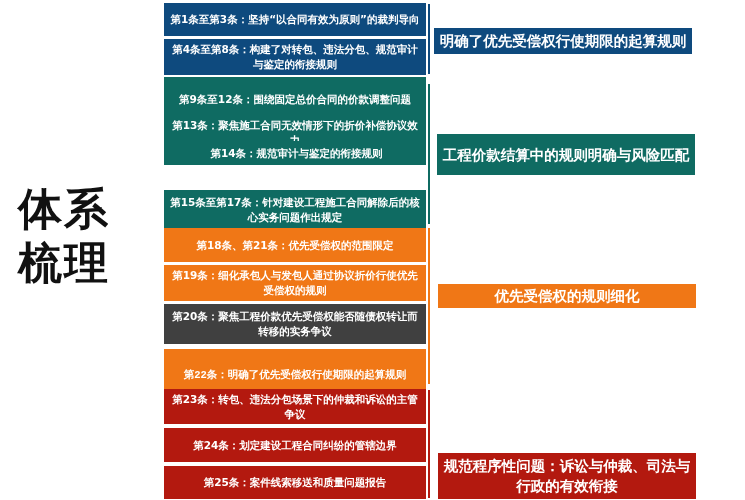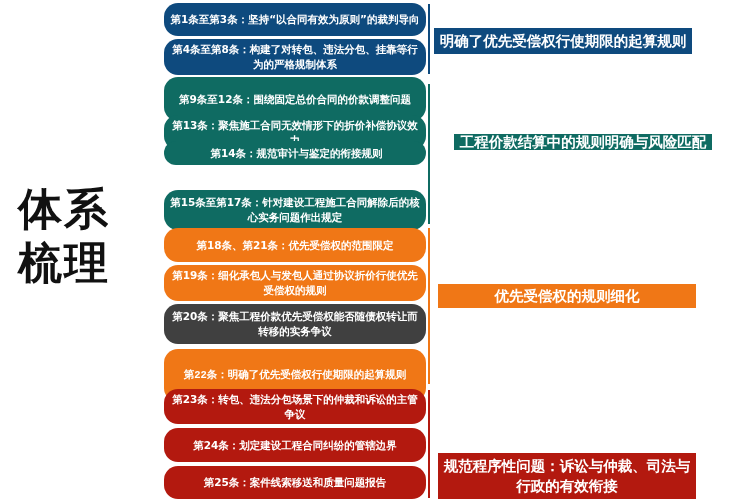--- a/index.html
+++ b/index.html
@@ -22,21 +22,21 @@
       font-size: 44px;
       line-height: 54px;
       color: #111111;
       font-weight: bold;
       letter-spacing: 2px;
     }
     .box {
       position: absolute;
       left: 164px;
       width: 262px;
-      border-radius: 14px;
+      border-radius: 0;
       color: #ffffff;
       font-weight: bold;
       font-size: 10.5px;
       line-height: 15px;
       display: flex;
       align-items: center;
       justify-content: center;
       text-align: center;
       box-sizing: border-box;
       padding: 0 6px;
@@ -64,41 +64,41 @@
 
 <div class="title">
   <div>体系</div>
   <div>梳理</div>
 </div>
 
 <div class="box" style="top:3px;height:33px;background:#0e4a7e;">
   <span>第1条至第3条：坚持“以合同有效为原则”的裁判导向</span>
 </div>
 <div class="box" style="top:39px;height:36px;background:#0e4a7e;">
-  <span>第4条至第8条：构建了对转包、违法分包、挂靠等行为的严格规制体系</span>
+  <span>第4条至第8条：构建了对转包、违法分包、规范审计与鉴定的衔接规则</span>
 </div>
 <div class="bracket" style="top:4px;height:70px;background:#0e4a7e;"></div>
 <div class="label" style="left:434px;top:28px;width:258px;height:26px;background:#0e4a7e;">
   <span>明确了优先受偿权行使期限的起算规则</span>
 </div>
 
 <div class="box" style="top:77px;height:44px;background:#0f6b62;">
   <span>第9条至12条：围绕固定总价合同的价款调整问题</span>
 </div>
 <div class="box" style="top:115px;height:35px;background:#0f6b62;">
   <span>第13条：聚焦施工合同无效情形下的折价补偿协议效力</span>
 </div>
 <div class="box" style="top:141px;height:24px;background:#0f6b62;padding-left:9px;">
   <span>第14条：规范审计与鉴定的衔接规则</span>
 </div>
 <div class="box" style="top:190px;height:40px;background:#0f6b62;">
   <span>第15条至第17条：针对建设工程施工合同解除后的核心实务问题作出规定</span>
 </div>
 <div class="bracket" style="top:84px;height:140px;background:#0f6b62;"></div>
-<div class="label" style="left:454px;top:134px;width:258px;height:16px;background:#0f6b62;">
+<div class="label" style="left:437px;top:134px;width:258px;height:41px;background:#0f6b62;">
   <span>工程价款结算中的规则明确与风险匹配</span>
 </div>
 
 <div class="box" style="top:228px;height:34px;background:#f07716;">
   <span>第18条、第21条：优先受偿权的范围限定</span>
 </div>
 <div class="box" style="top:265px;height:36px;background:#f07716;">
   <span>第19条：细化承包人与发包人通过协议折价行使优先受偿权的规则</span>
 </div>
 <div class="box" style="top:304px;height:40px;background:#404040;">

